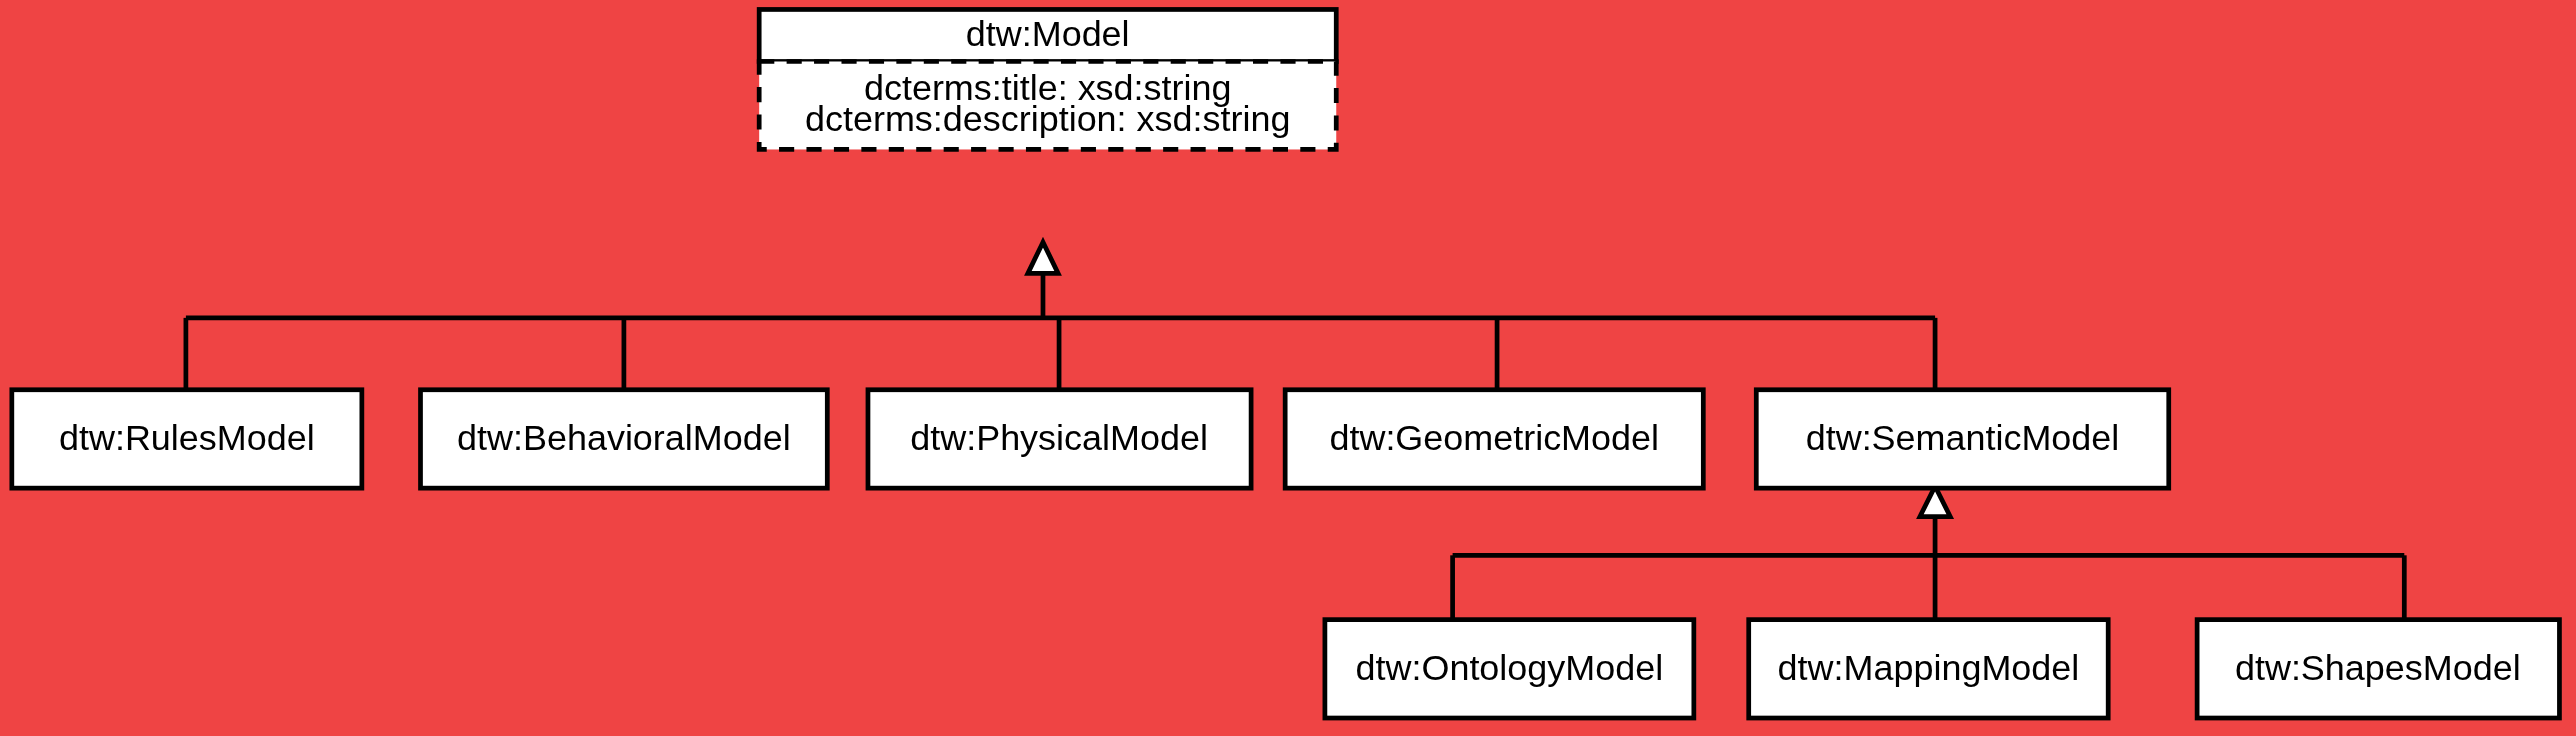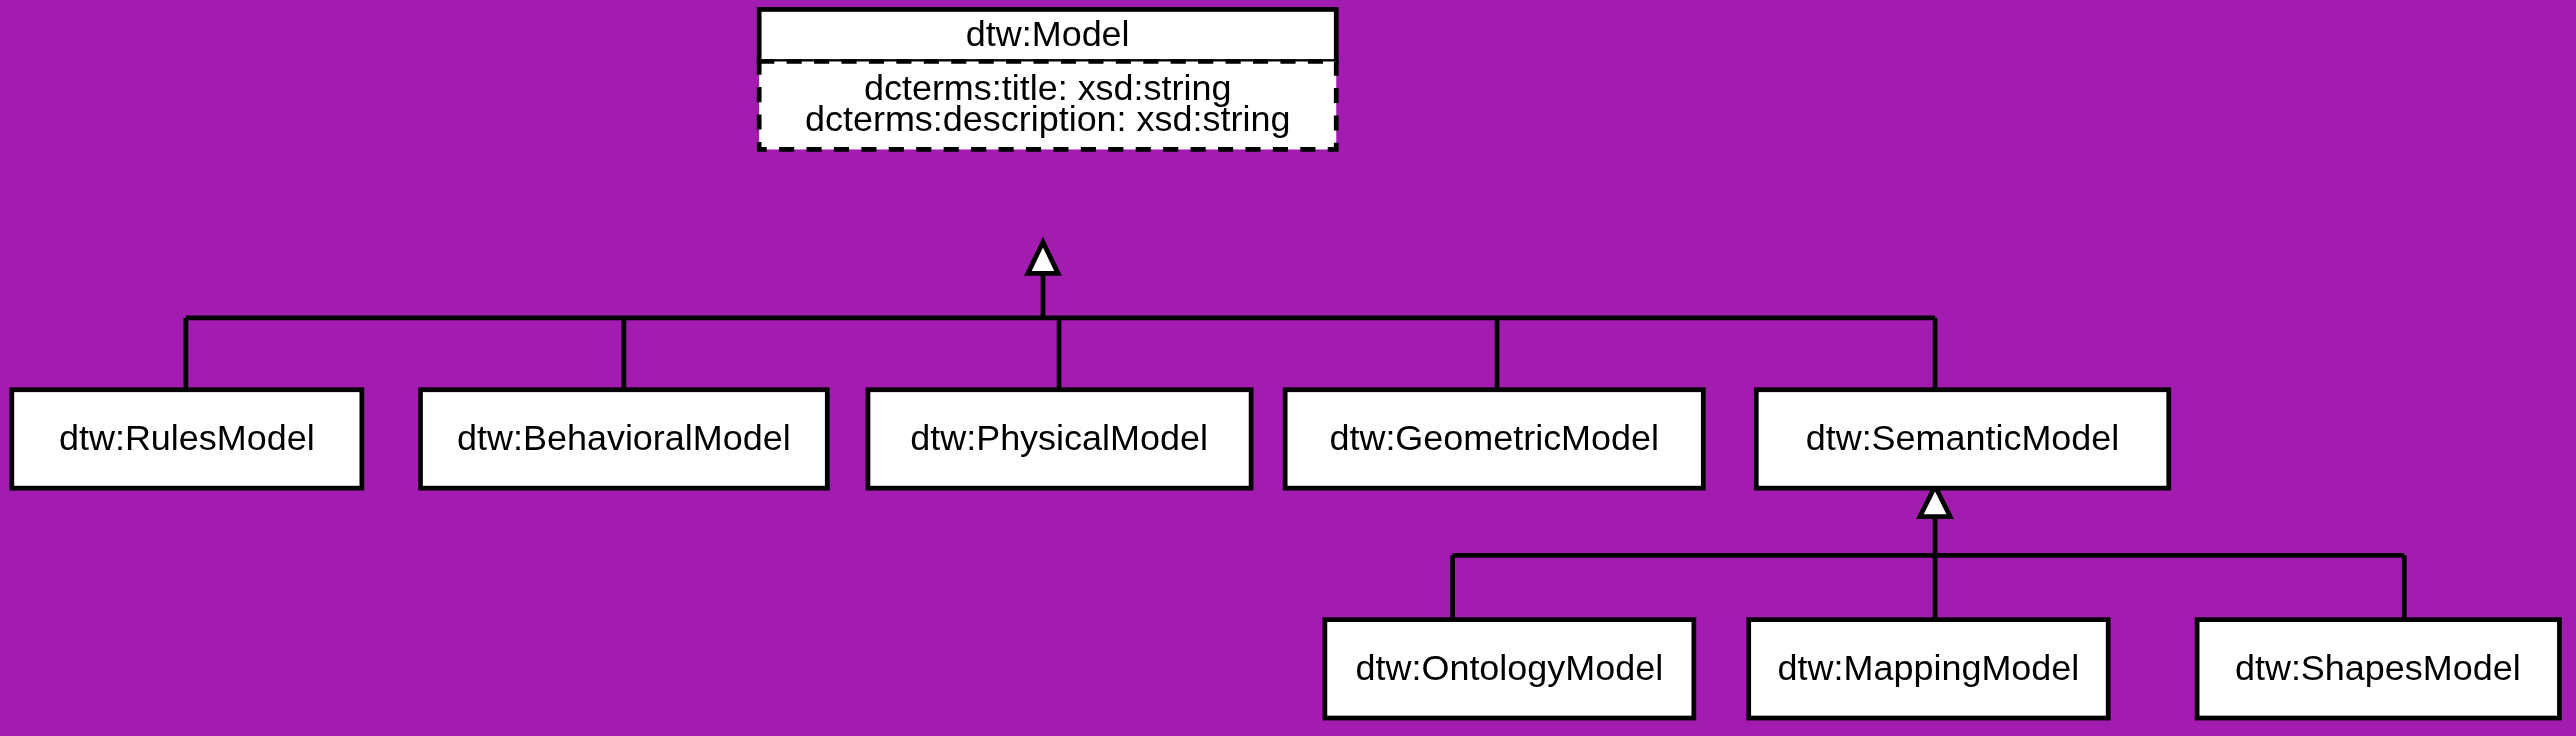--- a/index.html
+++ b/index.html
@@ -7,21 +7,21 @@
     padding: 0;
     background: #ffffff;
   }
   body {
     font-family: "Liberation Sans", sans-serif;
   }
   #diagram-root {
     position: relative;
     width: 2576px;
     height: 736px;
-    background: #a21caf;
+    background: #ef4444;
     overflow: hidden;
   }
   svg.canvas {
     position: absolute;
     top: 0;
     left: 0;
     width: 2576px;
     height: 736px;
     display: block;
   }

